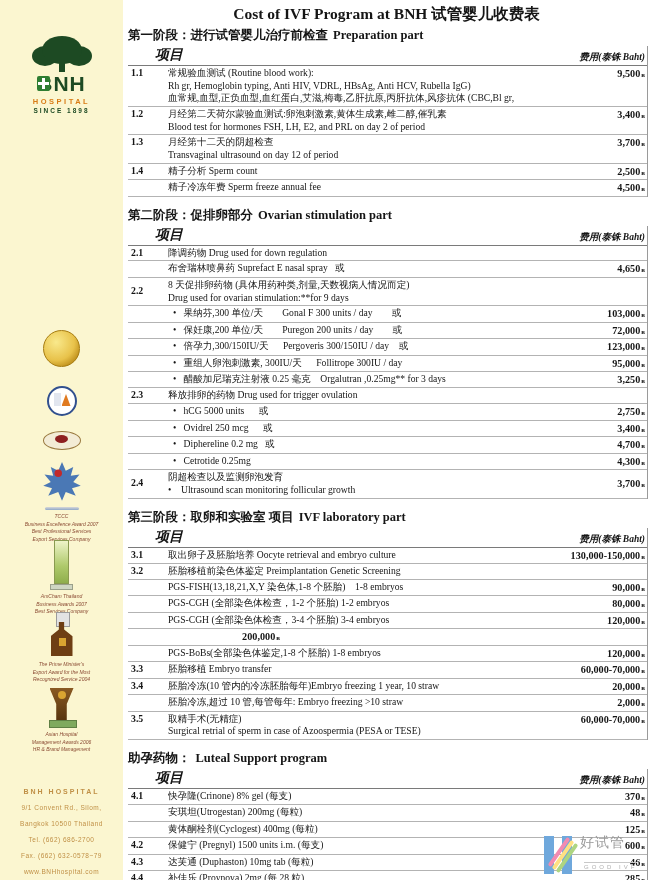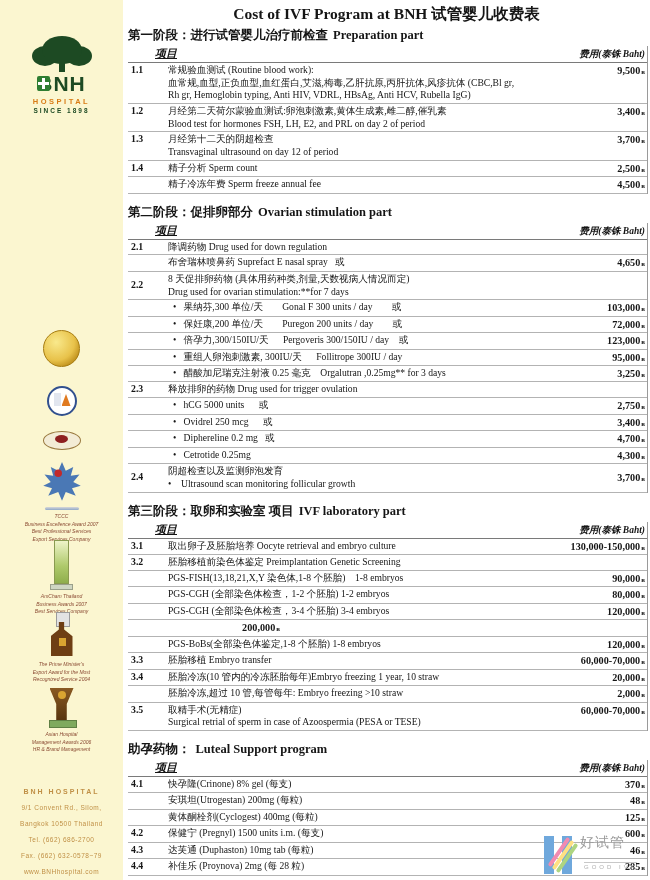--- a/index.html
+++ b/index.html
@@ -53,21 +53,21 @@
   .contact .c-line{font-size:6.5px;letter-spacing:0.5px;margin-bottom:9px;}
   
   .main{position:absolute;left:123px;top:0;width:527px;height:880px;}
   .title{text-align:center;font-weight:bold;font-size:15.5px;padding-top:4px;}
   .sections{padding:0 2px 0 5px;}
   .sec-title{font-size:12.5px;font-weight:bold;margin:10px 0 2px;}
   .section:first-child .sec-title{margin-top:2px;}
   .sec-en{margin-left:5px;}
   .ptable{border-right:1px solid #9a9a9a;}
   .thead{display:flex;align-items:flex-end;border-bottom:1px solid #7a7a7a;padding:0 2px 1px 0;}
-  .th-item{flex:1;padding-left:27px;font-weight:bold;font-style:italic;font-size:11px;text-decoration:underline;}
+  .th-item{flex:1;padding-left:27px;font-weight:bold;font-style:italic;font-size:14px;}
   .th-price{font-weight:bold;font-style:italic;font-size:9.5px;}
   .row{display:flex;align-items:flex-start;border-bottom:1px solid #b3b3b3;padding:1px 2px 1px 0;gap:12px;}
   .row.vcenter{align-items:center;}
   .num{flex:none;width:25px;padding-left:3px;font-weight:bold;font-size:9.8px;line-height:1.32;}
   .txt{flex:1;min-width:0;font-size:9.6px;line-height:1.32;}
   .txt .line{white-space:pre;overflow:hidden;}
   .txt.indent{padding-left:5px;}
   .price{flex:none;width:112px;text-align:right;font-weight:bold;font-size:10.2px;line-height:1.32;}
   .psuf{font-size:7px;margin-left:1px;}
   
@@ -183,22 +183,22 @@
         <div class="sec-title"><span class="sec-zh">第一阶段：进行试管婴儿治疗前检查</span><span class="sec-en">Preparation part</span></div>
         <div class="ptable">
           <div class="thead">
             <span class="th-item">项目</span>
             <span class="th-price">费用(泰铢 Baht)</span>
           </div>
           <div class="row">
             <span class="num">1.1</span>
             <span class="txt">
               <div class="line">常规验血测试 (Routine blood work):</div>
+              <div class="line">Rh gr, Hemoglobin typing, Anti HIV, VDRL, HBsAg, Anti HCV, Rubella IgG)</div>
               <div class="line">血常规,血型,正负血型,血红蛋白,艾滋,梅毒,乙肝抗原,丙肝抗体,风疹抗体 (CBC,Bl gr,</div>
-              <div class="line">Rh gr, Hemoglobin typing, Anti HIV, VDRL, HBsAg, Anti HCV, Rubella IgG)</div>
             </span>
             <span class="price"><span class="pval">9,500</span><span class="psuf">ʙ</span></span>
           </div>
           <div class="row">
             <span class="num">1.2</span>
             <span class="txt">
               <div class="line">月经第二天荷尔蒙验血测试:卵泡刺激素,黄体生成素,雌二醇,催乳素</div>
               <div class="line">Blood test for hormones FSH, LH, E2, and PRL on day 2 of period</div>
             </span>
             <span class="price"><span class="pval">3,400</span><span class="psuf">ʙ</span></span>
@@ -245,21 +245,21 @@
             <span class="num"></span>
             <span class="txt">
               <div class="line">布舍瑞林喷鼻药 Suprefact E nasal spray   或</div>
             </span>
             <span class="price"><span class="pval">4,650</span><span class="psuf">ʙ</span></span>
           </div>
           <div class="row vcenter">
             <span class="num">2.2</span>
             <span class="txt">
               <div class="line">8 天促排卵药物 (具体用药种类,剂量,天数视病人情况而定)</div>
-              <div class="line">Drug used for ovarian stimulation:**for 7 days</div>
+              <div class="line">Drug used for ovarian stimulation:**for 9 days</div>
             </span>
             <span class="price"></span>
           </div>
           <div class="row">
             <span class="num"></span>
             <span class="txt indent">
               <div class="line">•&nbsp;&nbsp;&nbsp;果纳芬,300 单位/天        Gonal F 300 units / day        或</div>
             </span>
             <span class="price"><span class="pval">103,000</span><span class="psuf">ʙ</span></span>
           </div>

